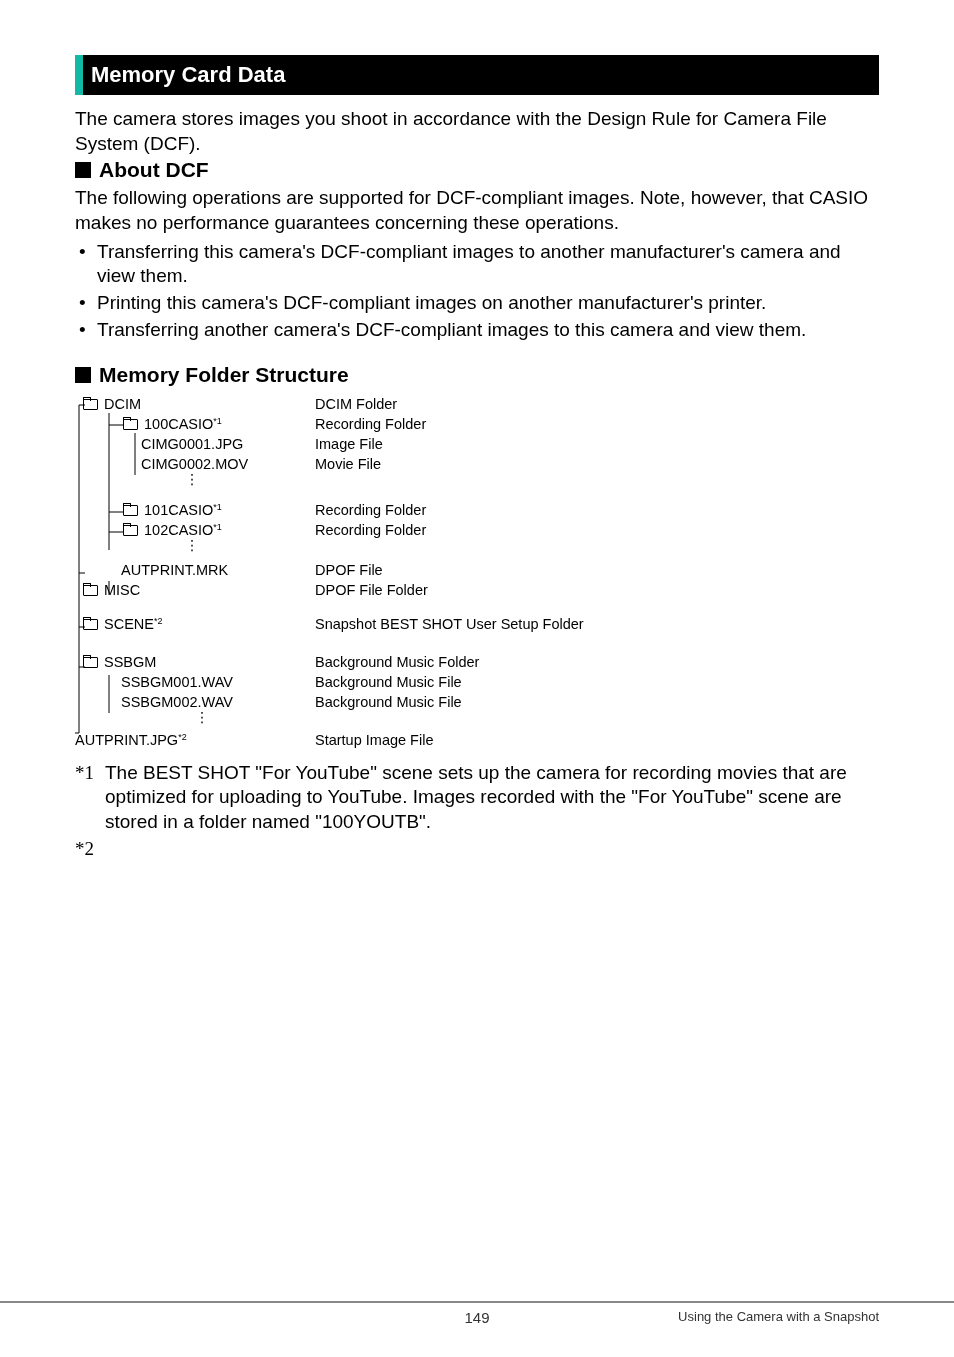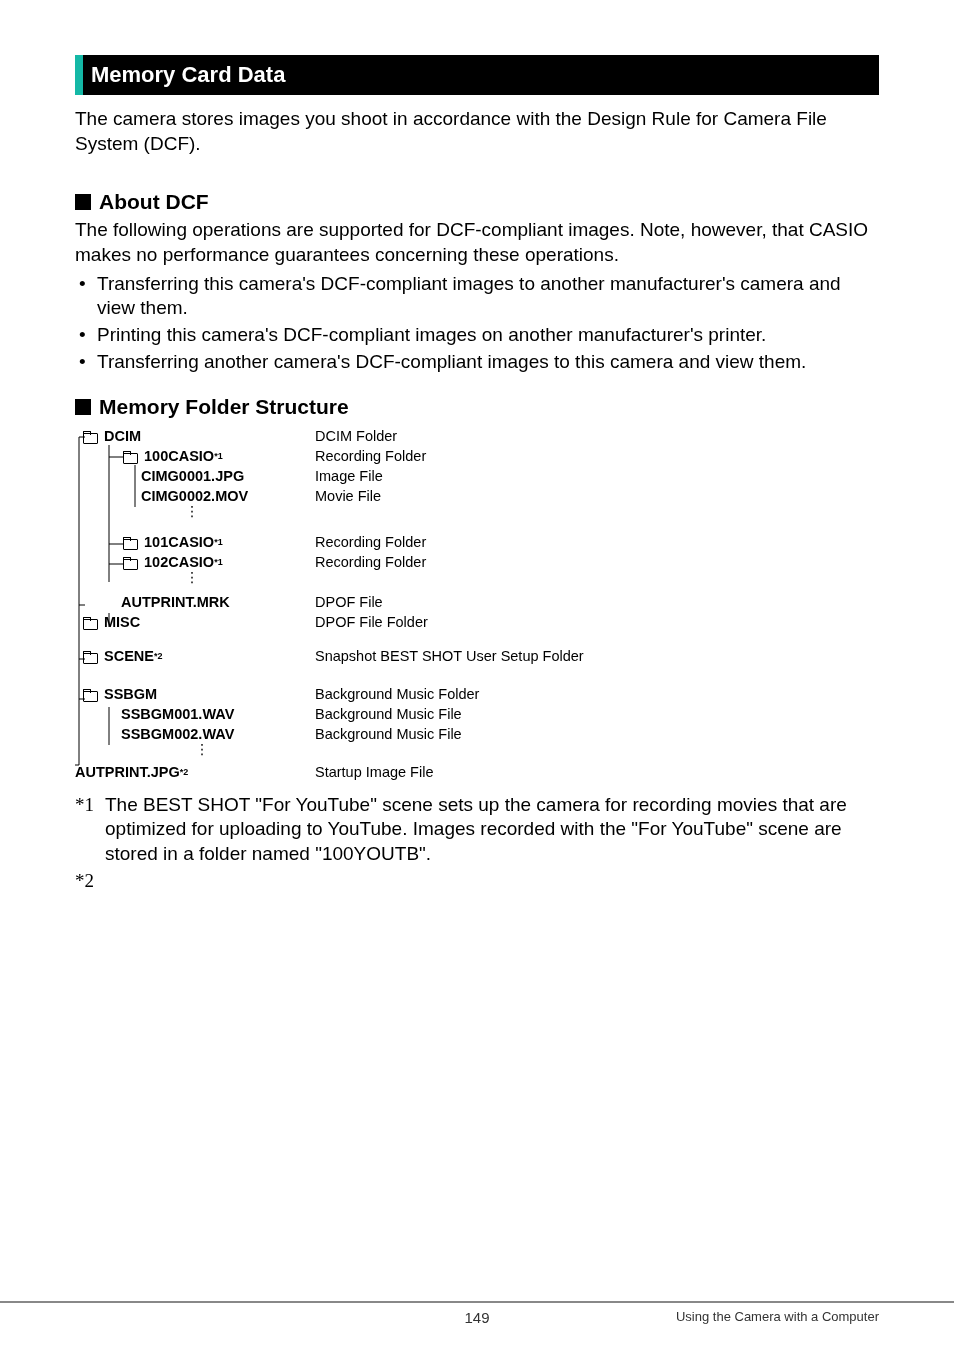--- a/index.html
+++ b/index.html
@@ -21,21 +21,21 @@
     color: #fff;
     border-left: 8px solid #14b8a6;
     padding: 7px 10px 7px 8px;
     font-size: 22px;
     font-weight: bold;
     margin-bottom: 12px;
   }
   .body-text {
     font-size: 19px;
     line-height: 1.3;
-    margin-bottom: 34px;
+    margin-bottom: 2px;
   }
   .sub-heading {
     font-size: 21px;
     font-weight: bold;
     margin-bottom: 4px;
     display: flex;
     align-items: center;
     gap: 8px;
   }
   .sub-heading .square {
@@ -69,23 +69,21 @@
   .tree-row {
     display: flex;
     align-items: center;
     height: 20px;
   }
   .tree-left {
     width: 240px;
     flex-shrink: 0;
     position: relative;
     display: flex;
-    align-items: center;
     font-family: Arial, sans-serif;
-    font-weight: bold;
   }
   .tree-right {
     font-size: 14.5px;
   }
   .folder-icon {
     width: 15px;
     height: 12px;
     display: inline-block;
     margin-right: 6px;
     position: relative;
@@ -339,15 +337,15 @@
     <span>The BEST SHOT "For YouTube" scene sets up the camera for recording movies that are optimized for uploading to YouTube. Images recorded with the "For YouTube" scene are stored in a folder named "100YOUTB".</span>
   </div>
   <div class="fn">
     <span class="mark">*2</span>
   </div>
 </div>
 
 <div class="footer">
   <div class="footer-inner">
     <span class="page-num">149</span>
-    <span class="footer-text">Using the Camera with a Computer</span>
+    <span class="footer-text">Using the Camera with a Snapshot</span>
   </div>
 </div>
 
 </body></html>

